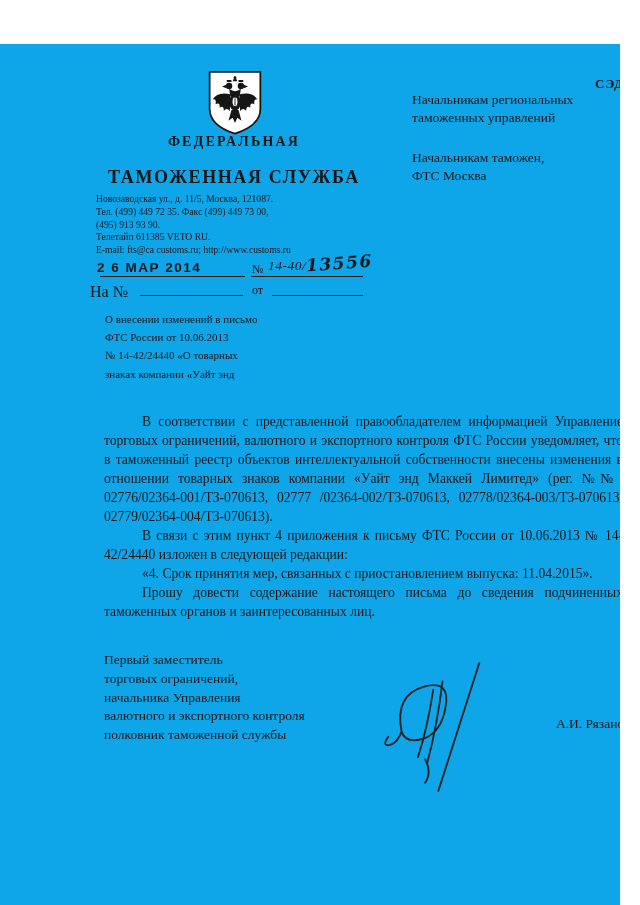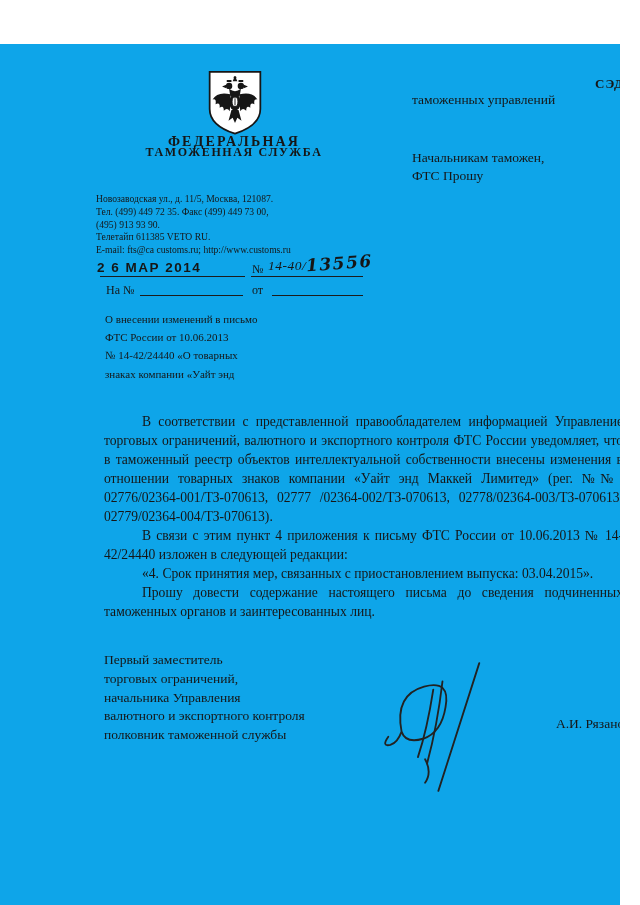--- a/index.html
+++ b/index.html
@@ -15,21 +15,21 @@
   }
   .abs { position:absolute; }
 
   
   .sed { left:595px; top:32px; font-size:13px; font-weight:700; letter-spacing:1px; }
 
   
   .crest { left:205px; top:26px; width:60px; height:66px; }
   .org { left:96px; width:276px; text-align:center; font-weight:700; }
   .org1 { top:90px;  font-size:14px; letter-spacing:2.2px; }
-  .org2 { top:101px; font-size:12px; letter-spacing:1.6px; }
+  .org2 { top:123px; font-size:18px; letter-spacing:1.6px; }
   .org3 { top:128px; font-size:14.5px; letter-spacing:1px; }
   .contacts {
     left:96px; top:149px; width:276px;
     text-align:left; font-size:9.6px; line-height:12.8px;
   }
 
   
   .stamp {
     left:97px; top:216px;
     font-family:"Liberation Sans", sans-serif;
@@ -43,21 +43,21 @@
   .rule-d { left:272px; top:251px; width:91px; }
   .no-label  { left:252px; top:218px; font-size:12px; }
   .no-typed  { left:268px; top:214px; font-size:13.5px; font-weight:400; font-style:italic; letter-spacing:.5px; }
   .no-hand   {
     left:306px; top:209px;
     font-family:"DejaVu Serif", serif;
     font-style:italic; font-weight:600; font-size:17px;
     transform:rotate(-4deg); letter-spacing:1.5px;
     white-space:nowrap;
   }
-  .na-label { left:106px; top:239px; font-size:12px; }
+  .na-label { left:90px; top:239px; font-size:16px; }
   .ot-label { left:252px; top:239px; font-size:12px; }
 
   
   .addr { left:412px; width:218px; font-size:13.5px; line-height:17.6px; }
   .addr-1 { top:47px; }
   .addr-2 { top:105px; }
 
   
   .subject { left:105px; top:266px; width:250px; font-size:11px; line-height:18.2px; }
 
@@ -116,38 +116,39 @@
   <div class="abs no-label">№</div>
   <div class="abs no-typed">14-40/</div>
   <div class="abs no-hand">13556</div>
   <div class="abs rule rule-b"></div>
   <div class="abs na-label">На №</div>
   <div class="abs rule rule-c"></div>
   <div class="abs ot-label">от</div>
   <div class="abs rule rule-d"></div>
 
   <div class="abs addr addr-1">
+    <div>Начальникам региональных</div>
     <div>таможенных управлений</div>
   </div>
   <div class="abs addr addr-2">
     <div>Начальникам таможен,</div>
-    <div>ФТС Прошу</div>
+    <div>ФТС Москва</div>
   </div>
 
   <div class="abs subject">
     <div>О внесении изменений в письмо</div>
     <div>ФТС России от 10.06.2013</div>
     <div>№ 14-42/24440 «О товарных</div>
     <div>знаках компании «Уайт энд</div>
   </div>
 
   <div class="abs body-text">
     <p>В соответствии с представленной правообладателем информацией Управление торговых ограничений, валютного и экспортного контроля ФТС России уведомляет, что в таможенный реестр объектов интеллектуальной собственности внесены изменения в отношении товарных знаков компании «Уайт энд Маккей Лимитед» (рег. №№: 02776/02364-001/ТЗ-070613, 02777 /02364-002/ТЗ-070613, 02778/02364-003/ТЗ-070613, 02779/02364-004/ТЗ-070613).</p>
     <p>В связи с этим пункт 4 приложения к письму ФТС России от 10.06.2013 № 14-42/24440 изложен в следующей редакции:</p>
-    <p>«4. Срок принятия мер, связанных с приостановлением выпуска: 03.04.2015».</p>
+    <p>«4. Срок принятия мер, связанных с приостановлением выпуска: 11.04.2015».</p>
     <p>Прошу довести содержание настоящего письма до сведения подчиненных таможенных органов и заинтересованных лиц.</p>
   </div>
 
   <div class="abs sig-titles">
     <div>Первый заместитель</div>
     <div>торговых ограничений,</div>
     <div>начальника Управления</div>
     <div>валютного и экспортного контроля</div>
     <div>полковник таможенной службы</div>
   </div>

